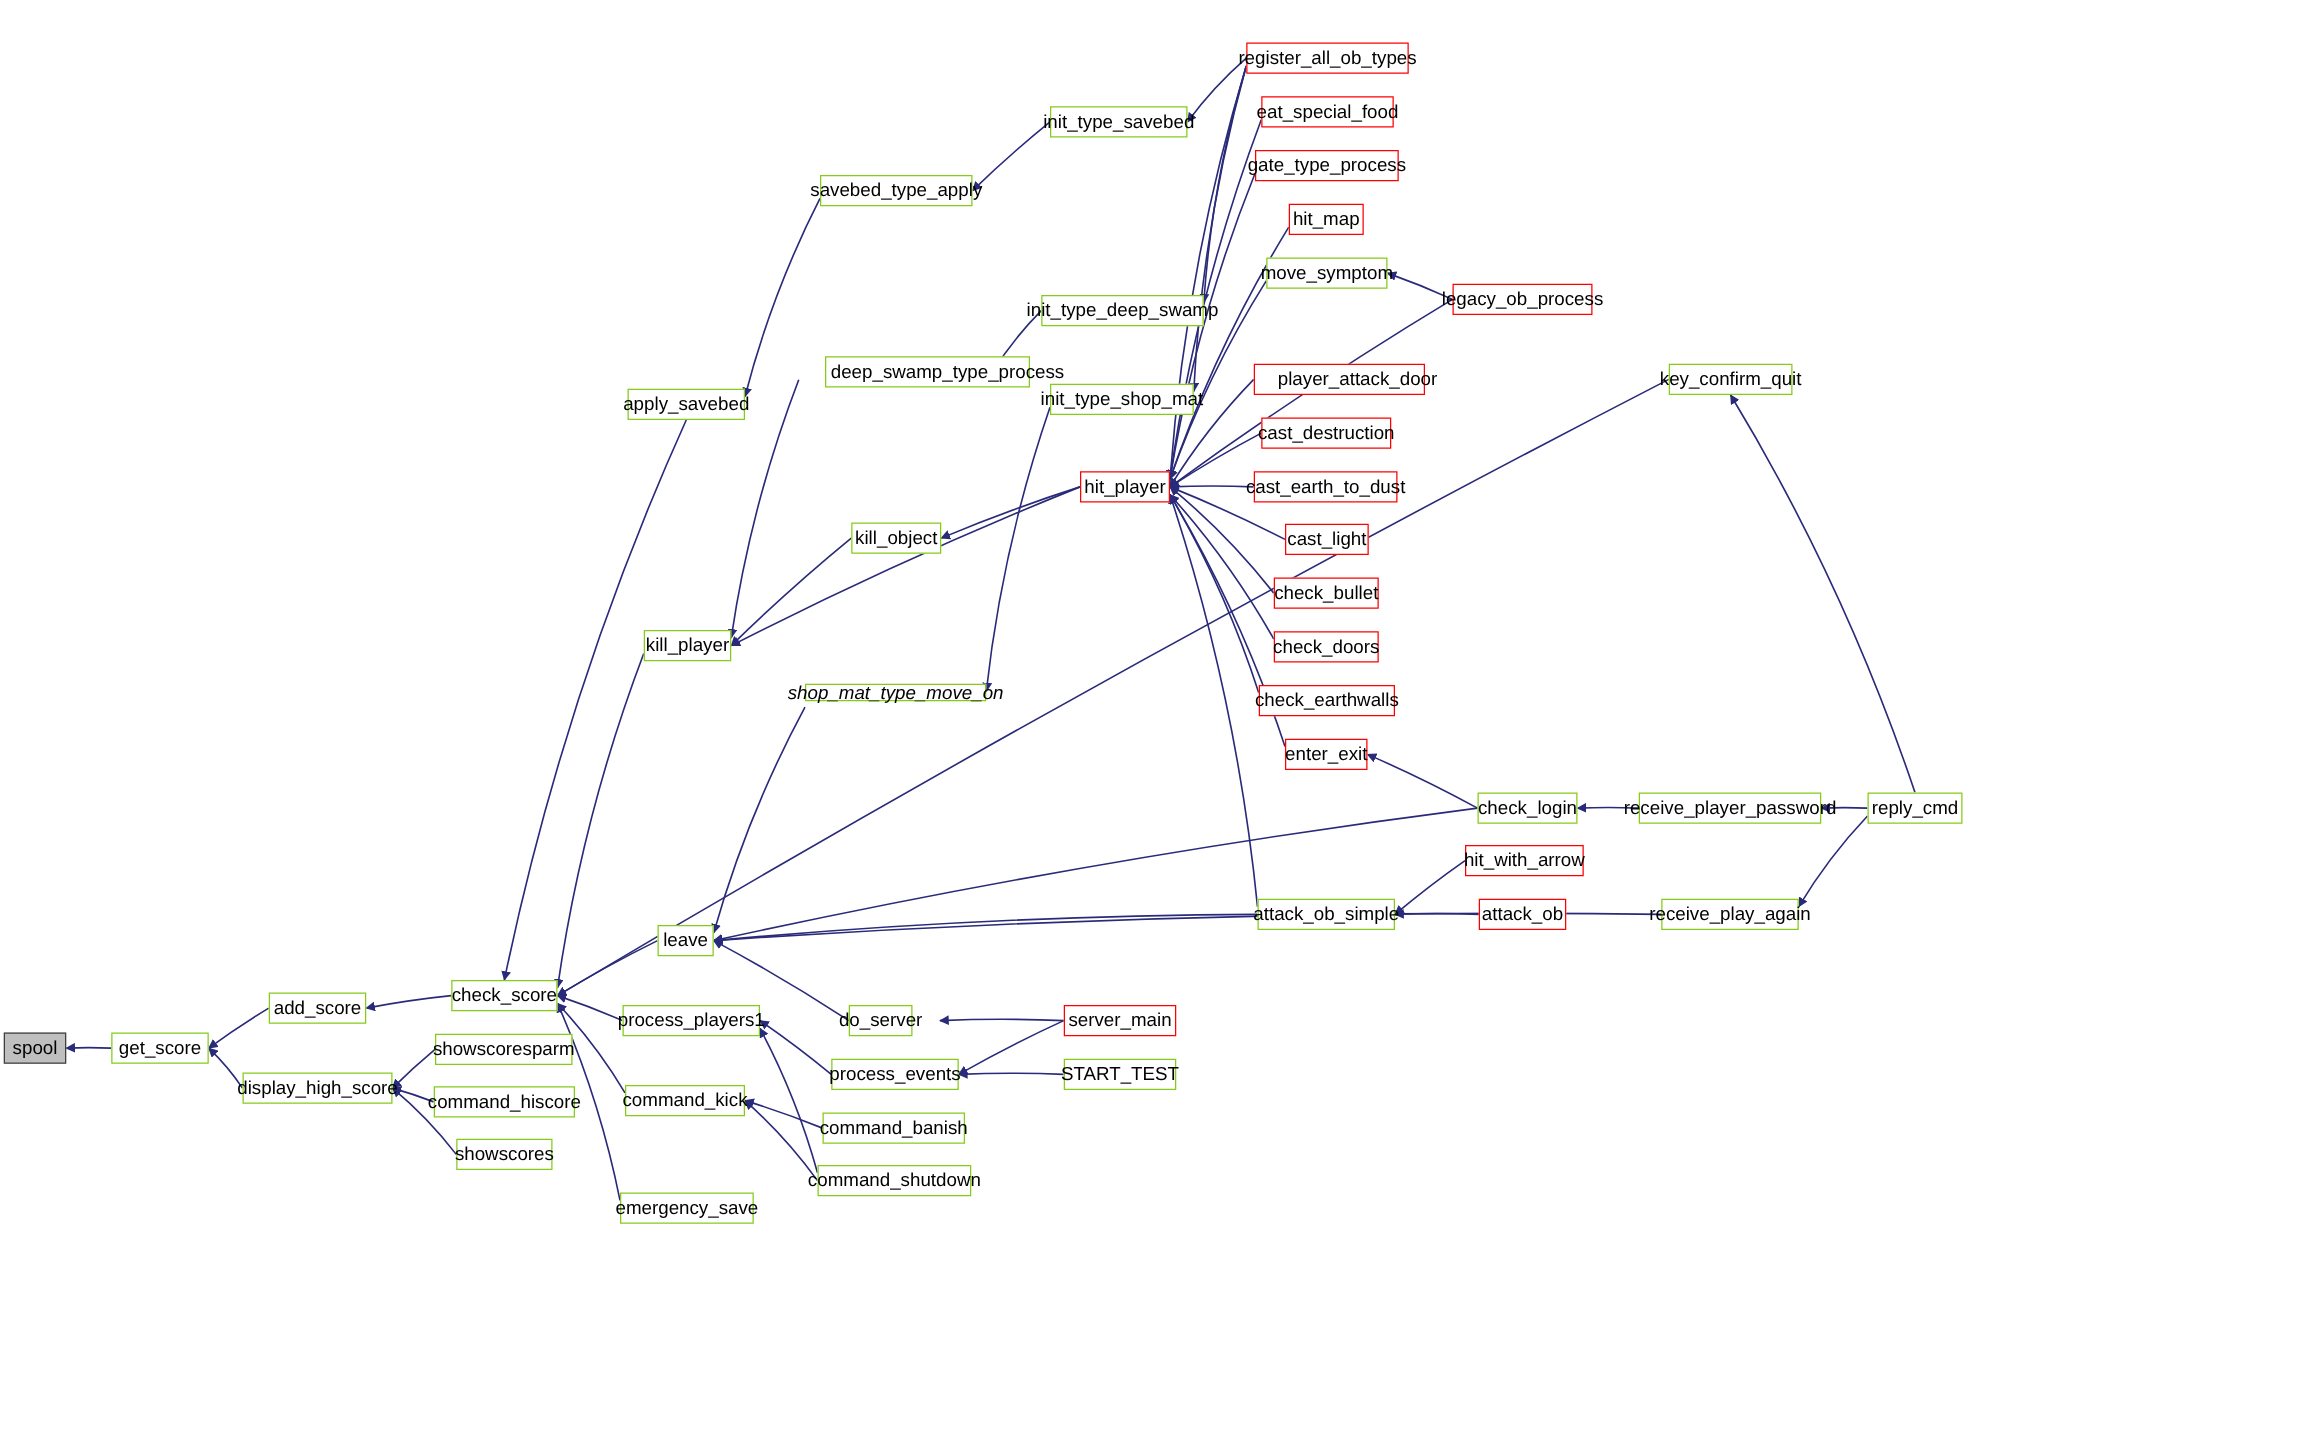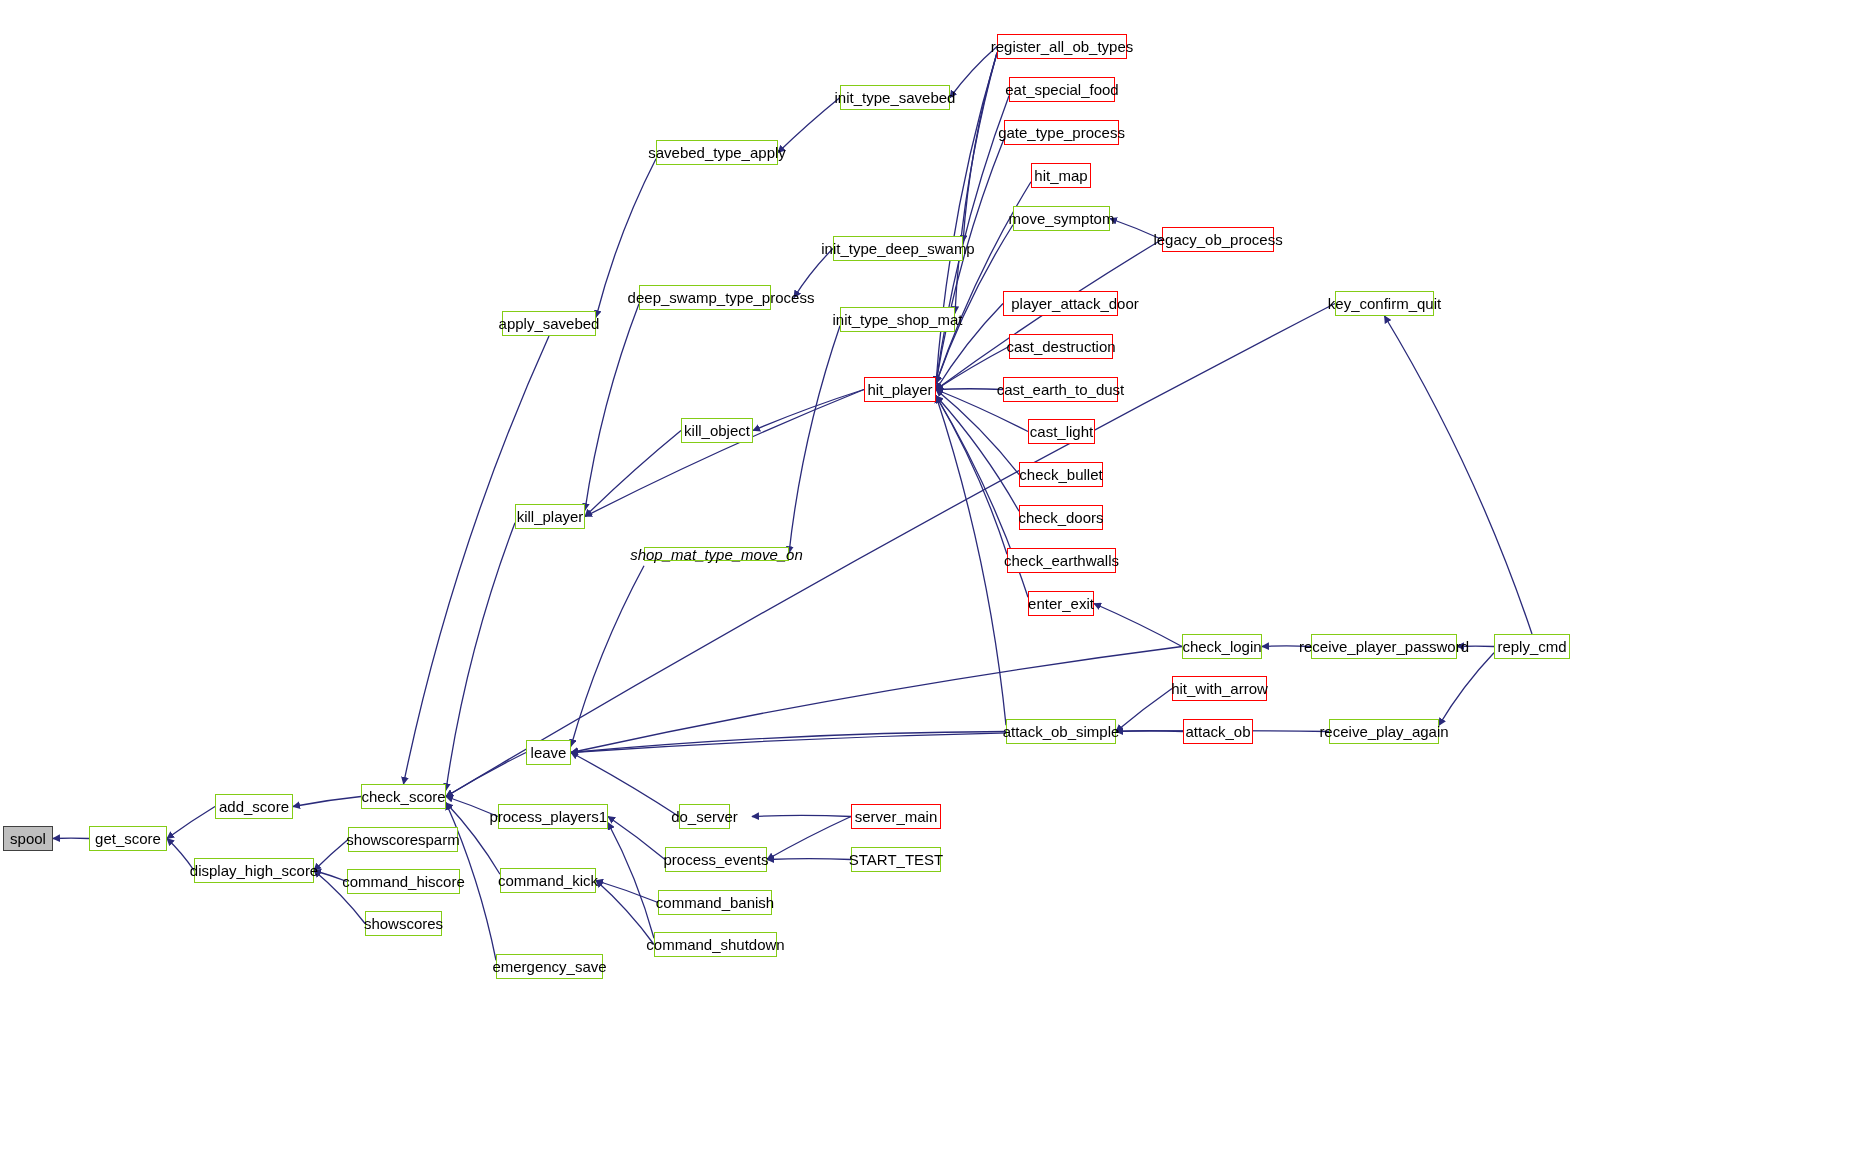--- a/index.html
+++ b/index.html
@@ -140,21 +140,21 @@
       </div>
       <div class="node" style="left: 347px; top: 869px; width: 113px; height: 25px;">
         <span class="node-label">command_hiscore</span>
       </div>
       <div class="node" style="left: 365px; top: 911px; width: 77px; height: 25px;">
         <span class="node-label">showscores</span>
       </div>
       <div class="node" style="left: 361px; top: 784px; width: 85px; height: 25px;">
         <span class="node-label">check_score</span>
       </div>
-      <div class="node" style="left: 498px; top: 804px; width: 110px; height: 25px; justify-content: flex-end;">
+      <div class="node" style="left: 498px; top: 804px; width: 110px; height: 25px;">
         <span class="node-label">process_players1</span>
       </div>
       <div class="node" style="left: 500px; top: 868px; width: 96px; height: 25px;">
         <span class="node-label">command_kick</span>
       </div>
       <div class="node" style="left: 496px; top: 954px; width: 107px; height: 25px;">
         <span class="node-label">emergency_save</span>
       </div>
       <div class="node" style="left: 658px; top: 890px; width: 114px; height: 25px;">
         <span class="node-label">command_banish</span>
@@ -182,21 +182,21 @@
       </div>
       <div class="node" style="left: 502px; top: 311px; width: 94px; height: 25px;">
         <span class="node-label">apply_savebed</span>
       </div>
       <div class="node" style="left: 681px; top: 418px; width: 72px; height: 25px;">
         <span class="node-label">kill_object</span>
       </div>
       <div class="node" style="left: 644px; top: 547px; width: 145px; height: 14px; font-style: italic;">
         <span class="node-label">shop_mat_type_move_on</span>
       </div>
-      <div class="node" style="left: 639px; top: 285px; width: 132px; height: 25px; padding-left: 32px;">
+      <div class="node" style="left: 660px; top: 285px; width: 164px; height: 25px; padding-left: 32px;">
         <span class="node-label">deep_swamp_type_process</span>
       </div>
       <div class="node" style="left: 656px; top: 140px; width: 122px; height: 25px;">
         <span class="node-label">savebed_type_apply</span>
       </div>
       <div class="node" style="left: 840px; top: 85px; width: 110px; height: 25px;">
         <span class="node-label">init_type_savebed</span>
       </div>
       <div class="node" style="left: 833px; top: 236px; width: 130px; height: 25px;">
         <span class="node-label">init_type_deep_swamp</span>
@@ -218,21 +218,21 @@
       </div>
       <div class="node red" style="left: 1031px; top: 163px; width: 60px; height: 25px;">
         <span class="node-label">hit_map</span>
       </div>
       <div class="node" style="left: 1013px; top: 206px; width: 97px; height: 25px;">
         <span class="node-label">move_symptom</span>
       </div>
       <div class="node red" style="left: 1162px; top: 227px; width: 112px; height: 25px;">
         <span class="node-label">legacy_ob_process</span>
       </div>
-      <div class="node red" style="left: 1003px; top: 291px; width: 115px; height: 25px; padding-left: 29px;">
+      <div class="node red" style="left: 1003px; top: 291px; width: 137px; height: 25px; padding-left: 29px;">
         <span class="node-label">player_attack_door</span>
       </div>
       <div class="node red" style="left: 1009px; top: 334px; width: 104px; height: 25px;">
         <span class="node-label">cast_destruction</span>
       </div>
       <div class="node red" style="left: 1003px; top: 377px; width: 115px; height: 25px;">
         <span class="node-label">cast_earth_to_dust</span>
       </div>
       <div class="node red" style="left: 1028px; top: 419px; width: 67px; height: 25px;">
         <span class="node-label">cast_light</span>

